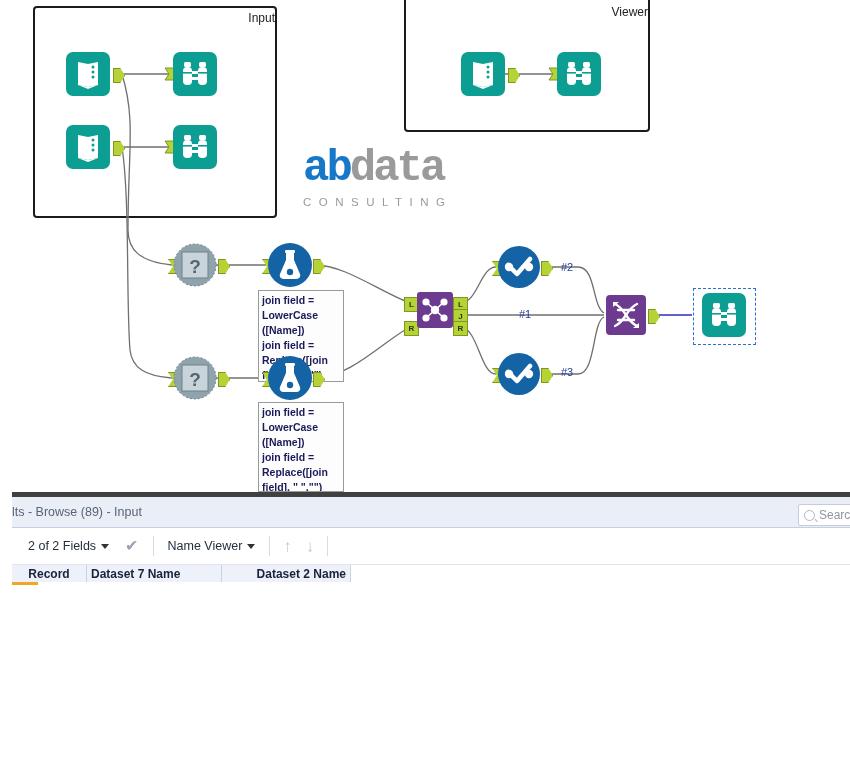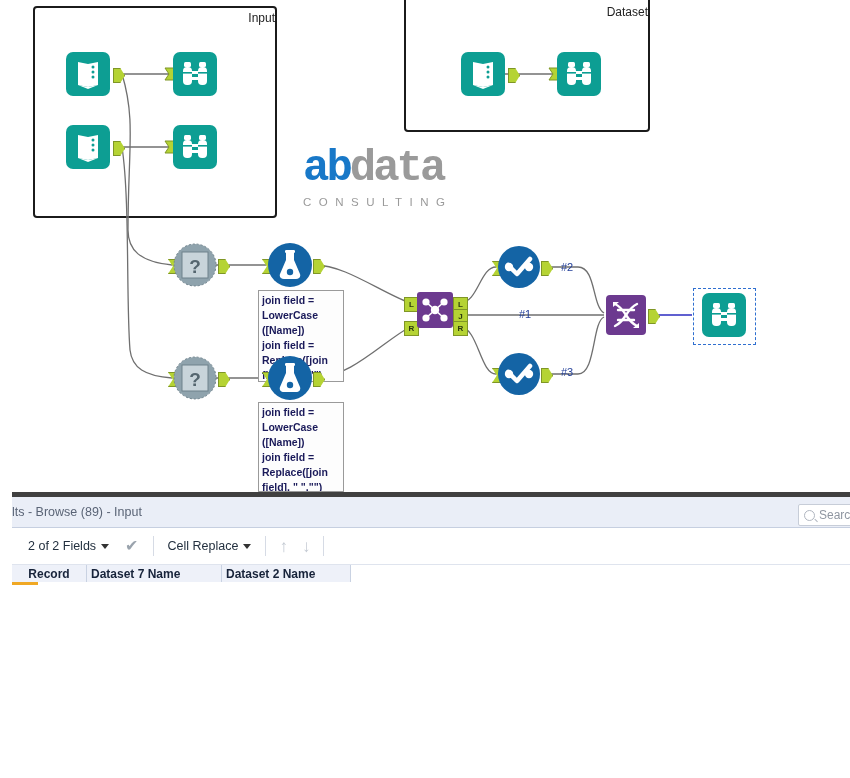--- a/index.html
+++ b/index.html
@@ -113,33 +113,33 @@
     border-bottom:none;white-space:nowrap;
   }
   thead th.recordcol{text-align:center;width:66px;}
   .qualbar{height:3px;display:flex;}
   .qualbar td{padding:0;height:3px;border:none;}
   .q-blank{background:#eef1f9;}
   .q-row div{height:3px;display:flex;width:100%;}
   .q-orange{background:#f0a824;width:13px;}
   .q-green{background:#7ed321;flex:1;}
   .c1{width:126px;}
-  .c2{width:120px;}
+  .c2{width:120px;text-align:right;}
 </style>
 </head>
 <body>
 
 <div id="canvas">
 
   <div class="container-box" style="left:33px;top:6px;width:240px;height:208px;">
     <div class="container-title">Input</div>
   </div>
 
   <div class="container-box" style="left:404px;top:-6px;width:242px;height:134px;">
-    <div class="container-title" style="top:9px;">Dataset</div>
+    <div class="container-title" style="top:9px;">Viewer</div>
   </div>
 
   <svg class="wires" viewBox="0 0 850 492">
     <g fill="none" stroke="#6f6f6f" stroke-width="1.3">
 
       <path d="M119 74 L170 74"></path>
 
       <path d="M119 147 L170 147"></path>
 
       <path d="M122 74 C136 120 128 150 128 230 C128 250 140 262 172 265"></path>
@@ -430,21 +430,21 @@
   <div id="toolbar">
     <div class="tb-item">
       <span>2 of 2 Fields</span>
       <span class="caret"></span>
     </div>
     <div class="tb-item">
       <span class="tb-check">✔</span>
     </div>
     <div class="tb-div"></div>
     <div class="tb-item">
-      <span>Cell Replace</span>
+      <span>Name Viewer</span>
       <span class="caret"></span>
     </div>
     <div class="tb-div"></div>
     <span class="tb-arrow">↑</span>
     <span class="tb-arrow">↓</span>
     <div class="tb-div"></div>
 
     <div id="searchwrap">
       <div id="searchbox">
         <span class="mag"></span>

